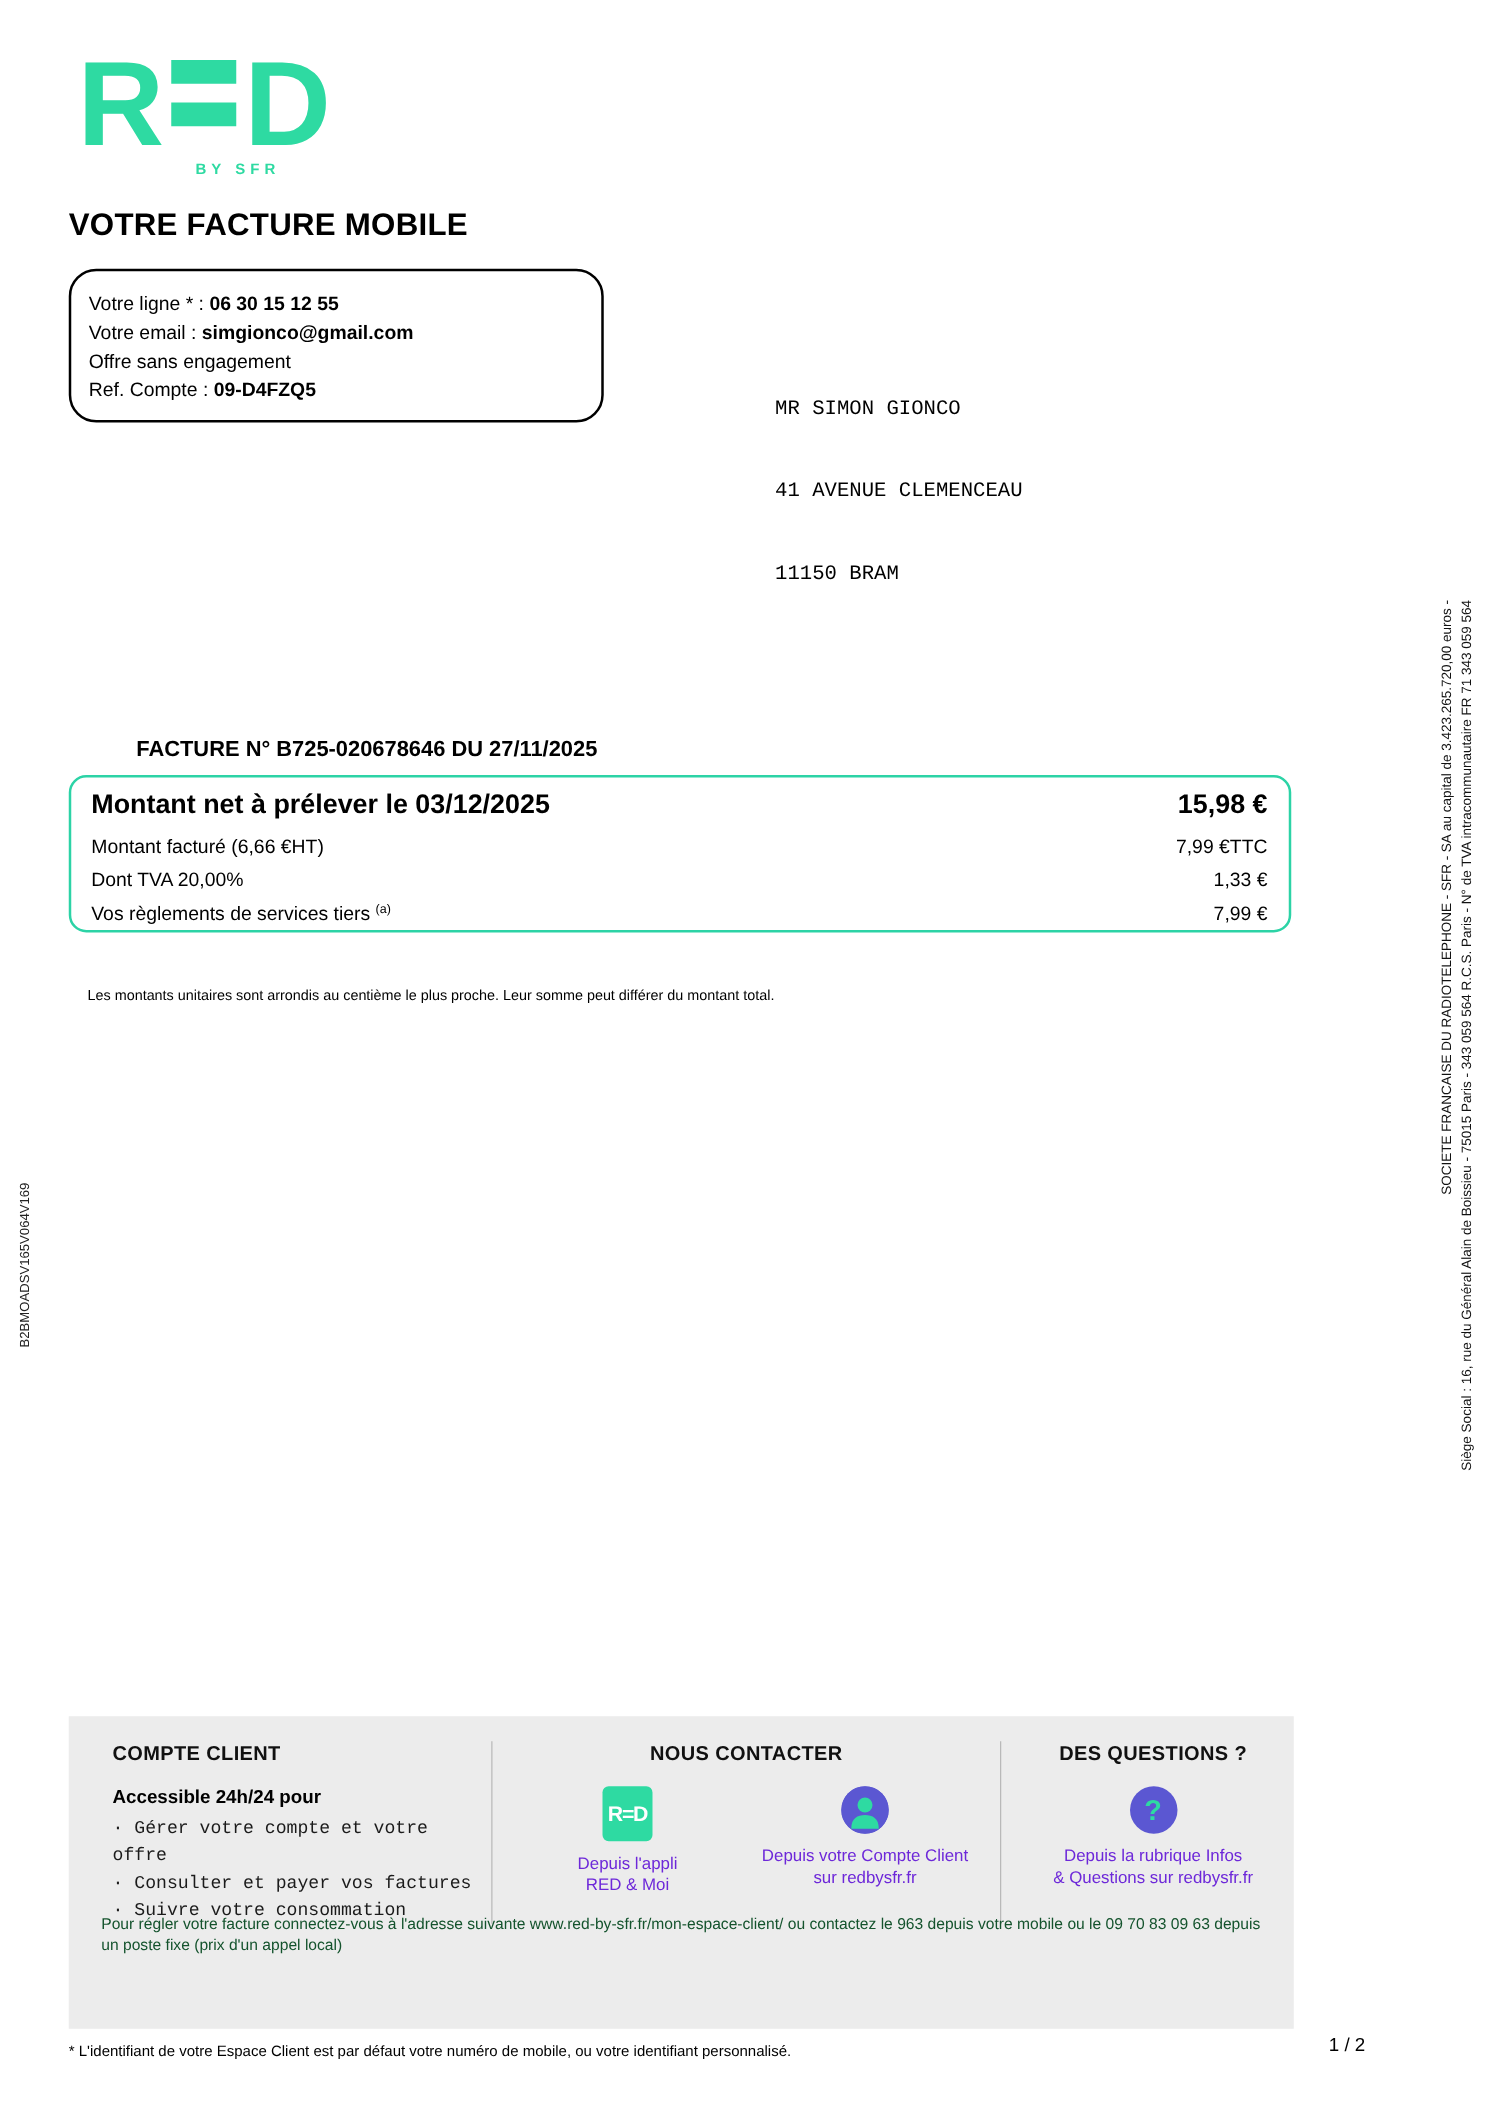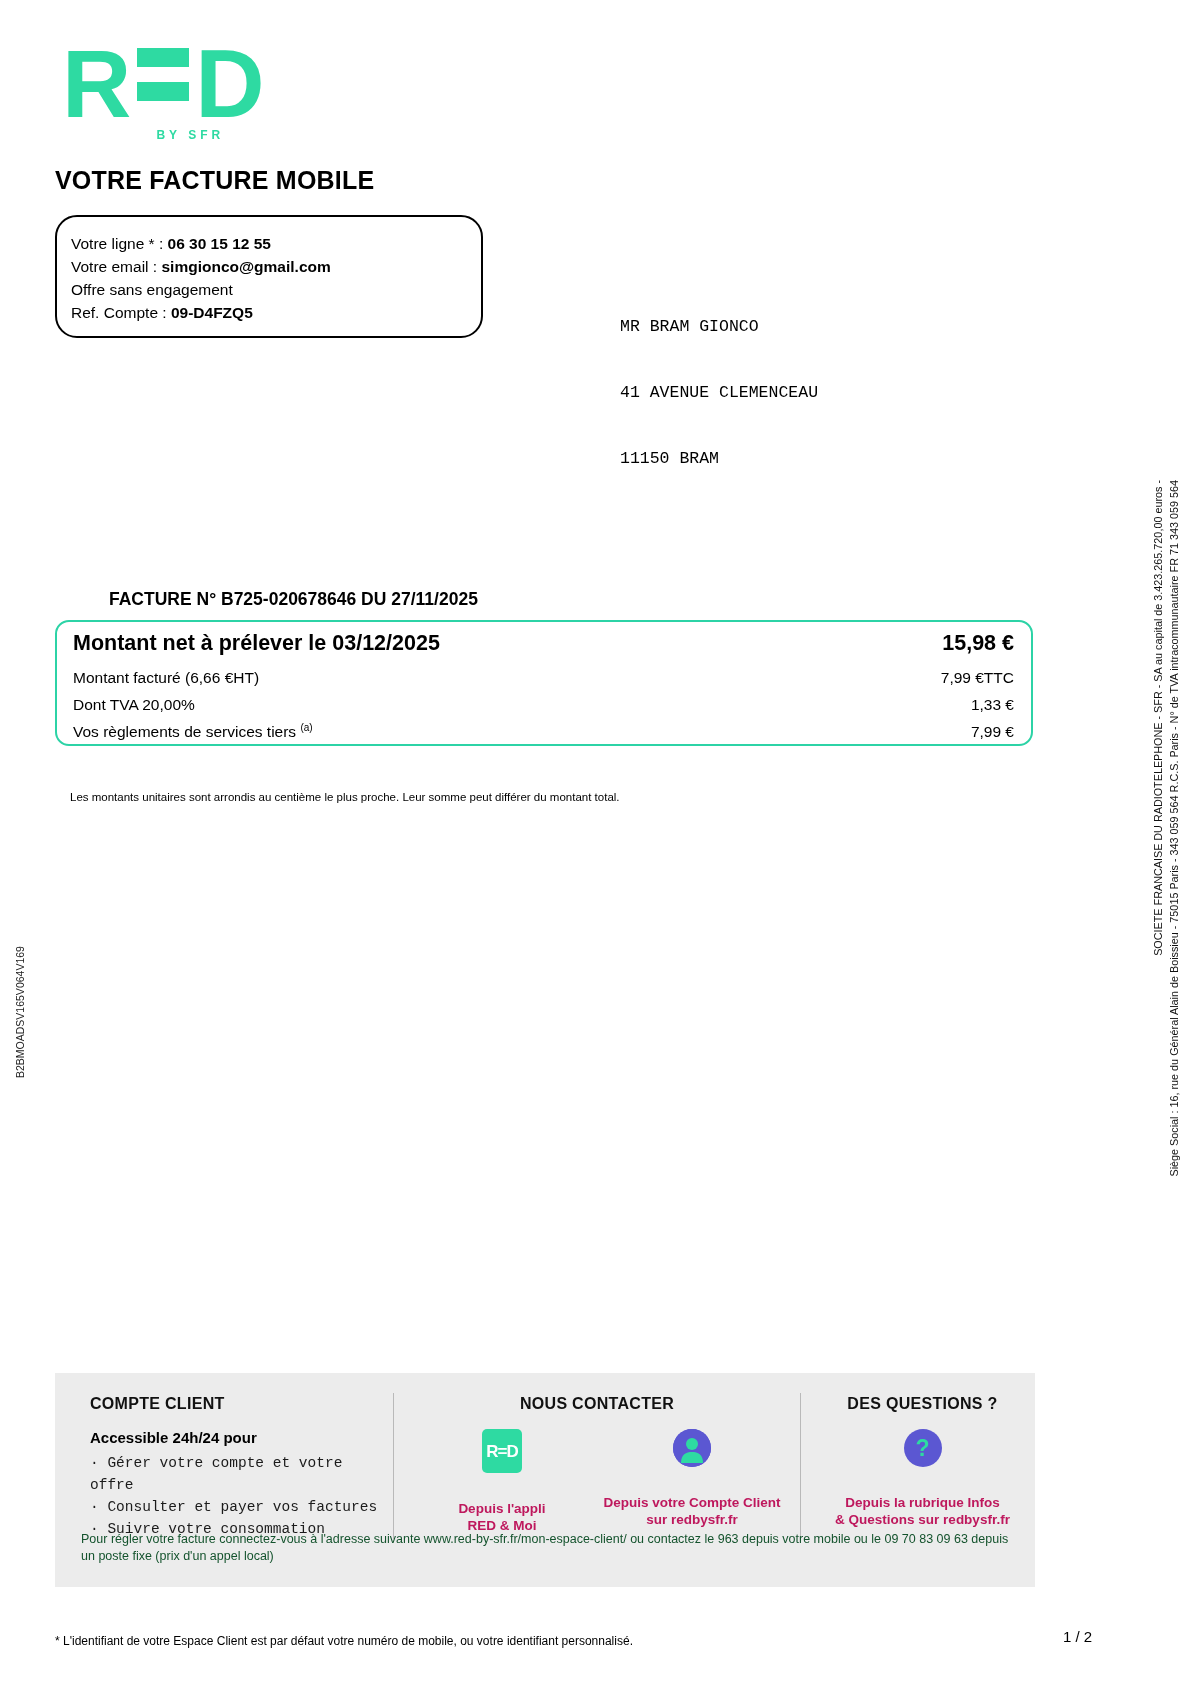--- a/index.html
+++ b/index.html
@@ -27,34 +27,34 @@
   .summary-row { display:flex; justify-content:space-between; align-items:baseline; font-size:15.5px; line-height:23px; }
   .summary-row sup { font-size:10px; }
   .rounding-note { position:absolute; left:70px; top:759px; font-size:11.5px;margin-top:32px; }
 
   
   .side-left { position:absolute; left:14px; top:1078px; width:165px; font-size:10.5px; transform:rotate(-90deg); transform-origin:top left; white-space:nowrap; color:#222; }
   .side-right { position:absolute; left:1150px; top:1192px; width:712px; font-size:10.8px; line-height:16px; transform:rotate(-90deg); transform-origin:top left; white-space:nowrap; color:#111; }
   .side-right div { text-align:right; }
 
   
-  .footer-panel { position:absolute; left:55px; top:1373px; width:980px; height:214px; background:#ececec; }
+  .footer-panel { position:absolute; left:55px; top:1373px; width:980px; height:250px; background:#ececec; }
   .fp-col { position:absolute; top:22px; }
   .fp-title { font-size:16px; font-weight:bold; letter-spacing:0.3px; color:#111; }
   .col-account { left:35px; width:300px; }
   .col-account .fp-sub { font-size:15px; font-weight:bold; margin-top:16px; }
   .col-account ul { list-style:none; margin-top:6px; }
   .col-account li { font-size:14.5px; line-height:22px; color:#1b1b1b;font-family:Liberation Mono, monospace; }
   .col-account li::before { content:"· "; }
   .divider { position:absolute; top:20px; width:1px; height:146px; background:#b9b9b9; }
   .div-1 { left:338px; } .div-2 { left:745px; }
   .col-contact { left:352px; width:380px; text-align:center; }
   .contact-groups { display:flex; justify-content:space-around; margin-top:16px; }
   .icon-group { display:flex; flex-direction:column; align-items:center; width:185px; }
-  .caption { font-size:13.5px; line-height:17px; margin-top:27px; color:#be185d;font-weight:bold; }
+  .caption { font-size:13.5px; line-height:17px; margin-top:9px; color:#6d28d9; }
   .red-app-icon { width:40px; height:44px; background:var(--green); border-radius:5px; display:flex; flex-direction:column; align-items:center; justify-content:center; color:#fff; font-weight:700; font-size:17px; line-height:17px; letter-spacing:-1px; }
   .circle-icon { width:38px; height:38px; border-radius:50%; background:var(--indigo); display:flex; align-items:center; justify-content:center; }
   .qmark { color:var(--green); font-size:23px; font-weight:900; font-family:"Liberation Sans", sans-serif; }
   .col-questions { left:770px; width:195px; text-align:center; }
   .col-questions .icon-wrap { display:flex; justify-content:center; margin-top:16px; }
   .fp-payline { position:absolute; left:26px; right:26px; top:158px; font-size:12.5px; line-height:17px; color:#14532d; }
 
   .bottom-note { position:absolute; left:55px; top:1634px; font-size:12px; }
   .page-num { position:absolute; left:1063px; top:1628px; font-size:15px; }
 
@@ -80,21 +80,21 @@
   <h1 class="doc-title">VOTRE FACTURE MOBILE</h1>
 
   <div class="account-box">
     <div><span>Votre ligne * : </span><b>06 30 15 12 55</b></div>
     <div><span>Votre email : </span><b>simgionco@gmail.com</b></div>
     <div>Offre sans engagement</div>
     <div><span>Ref. Compte : </span><b>09-D4FZQ5</b></div>
   </div>
 
   <div class="recipient">
-    <div>MR BRAM GIONCO</div>
+    <div>MR SIMON GIONCO</div>
     <div>41 AVENUE CLEMENCEAU</div>
     <div>11150 BRAM</div>
   </div>
 
   <div class="invoice-no">FACTURE N° B725-020678646 DU 27/11/2025</div>
 
   <div class="summary-box">
     <div class="summary-head">
       <span>Montant net à prélever le 03/12/2025</span>
       <span>15,98 €</span>

